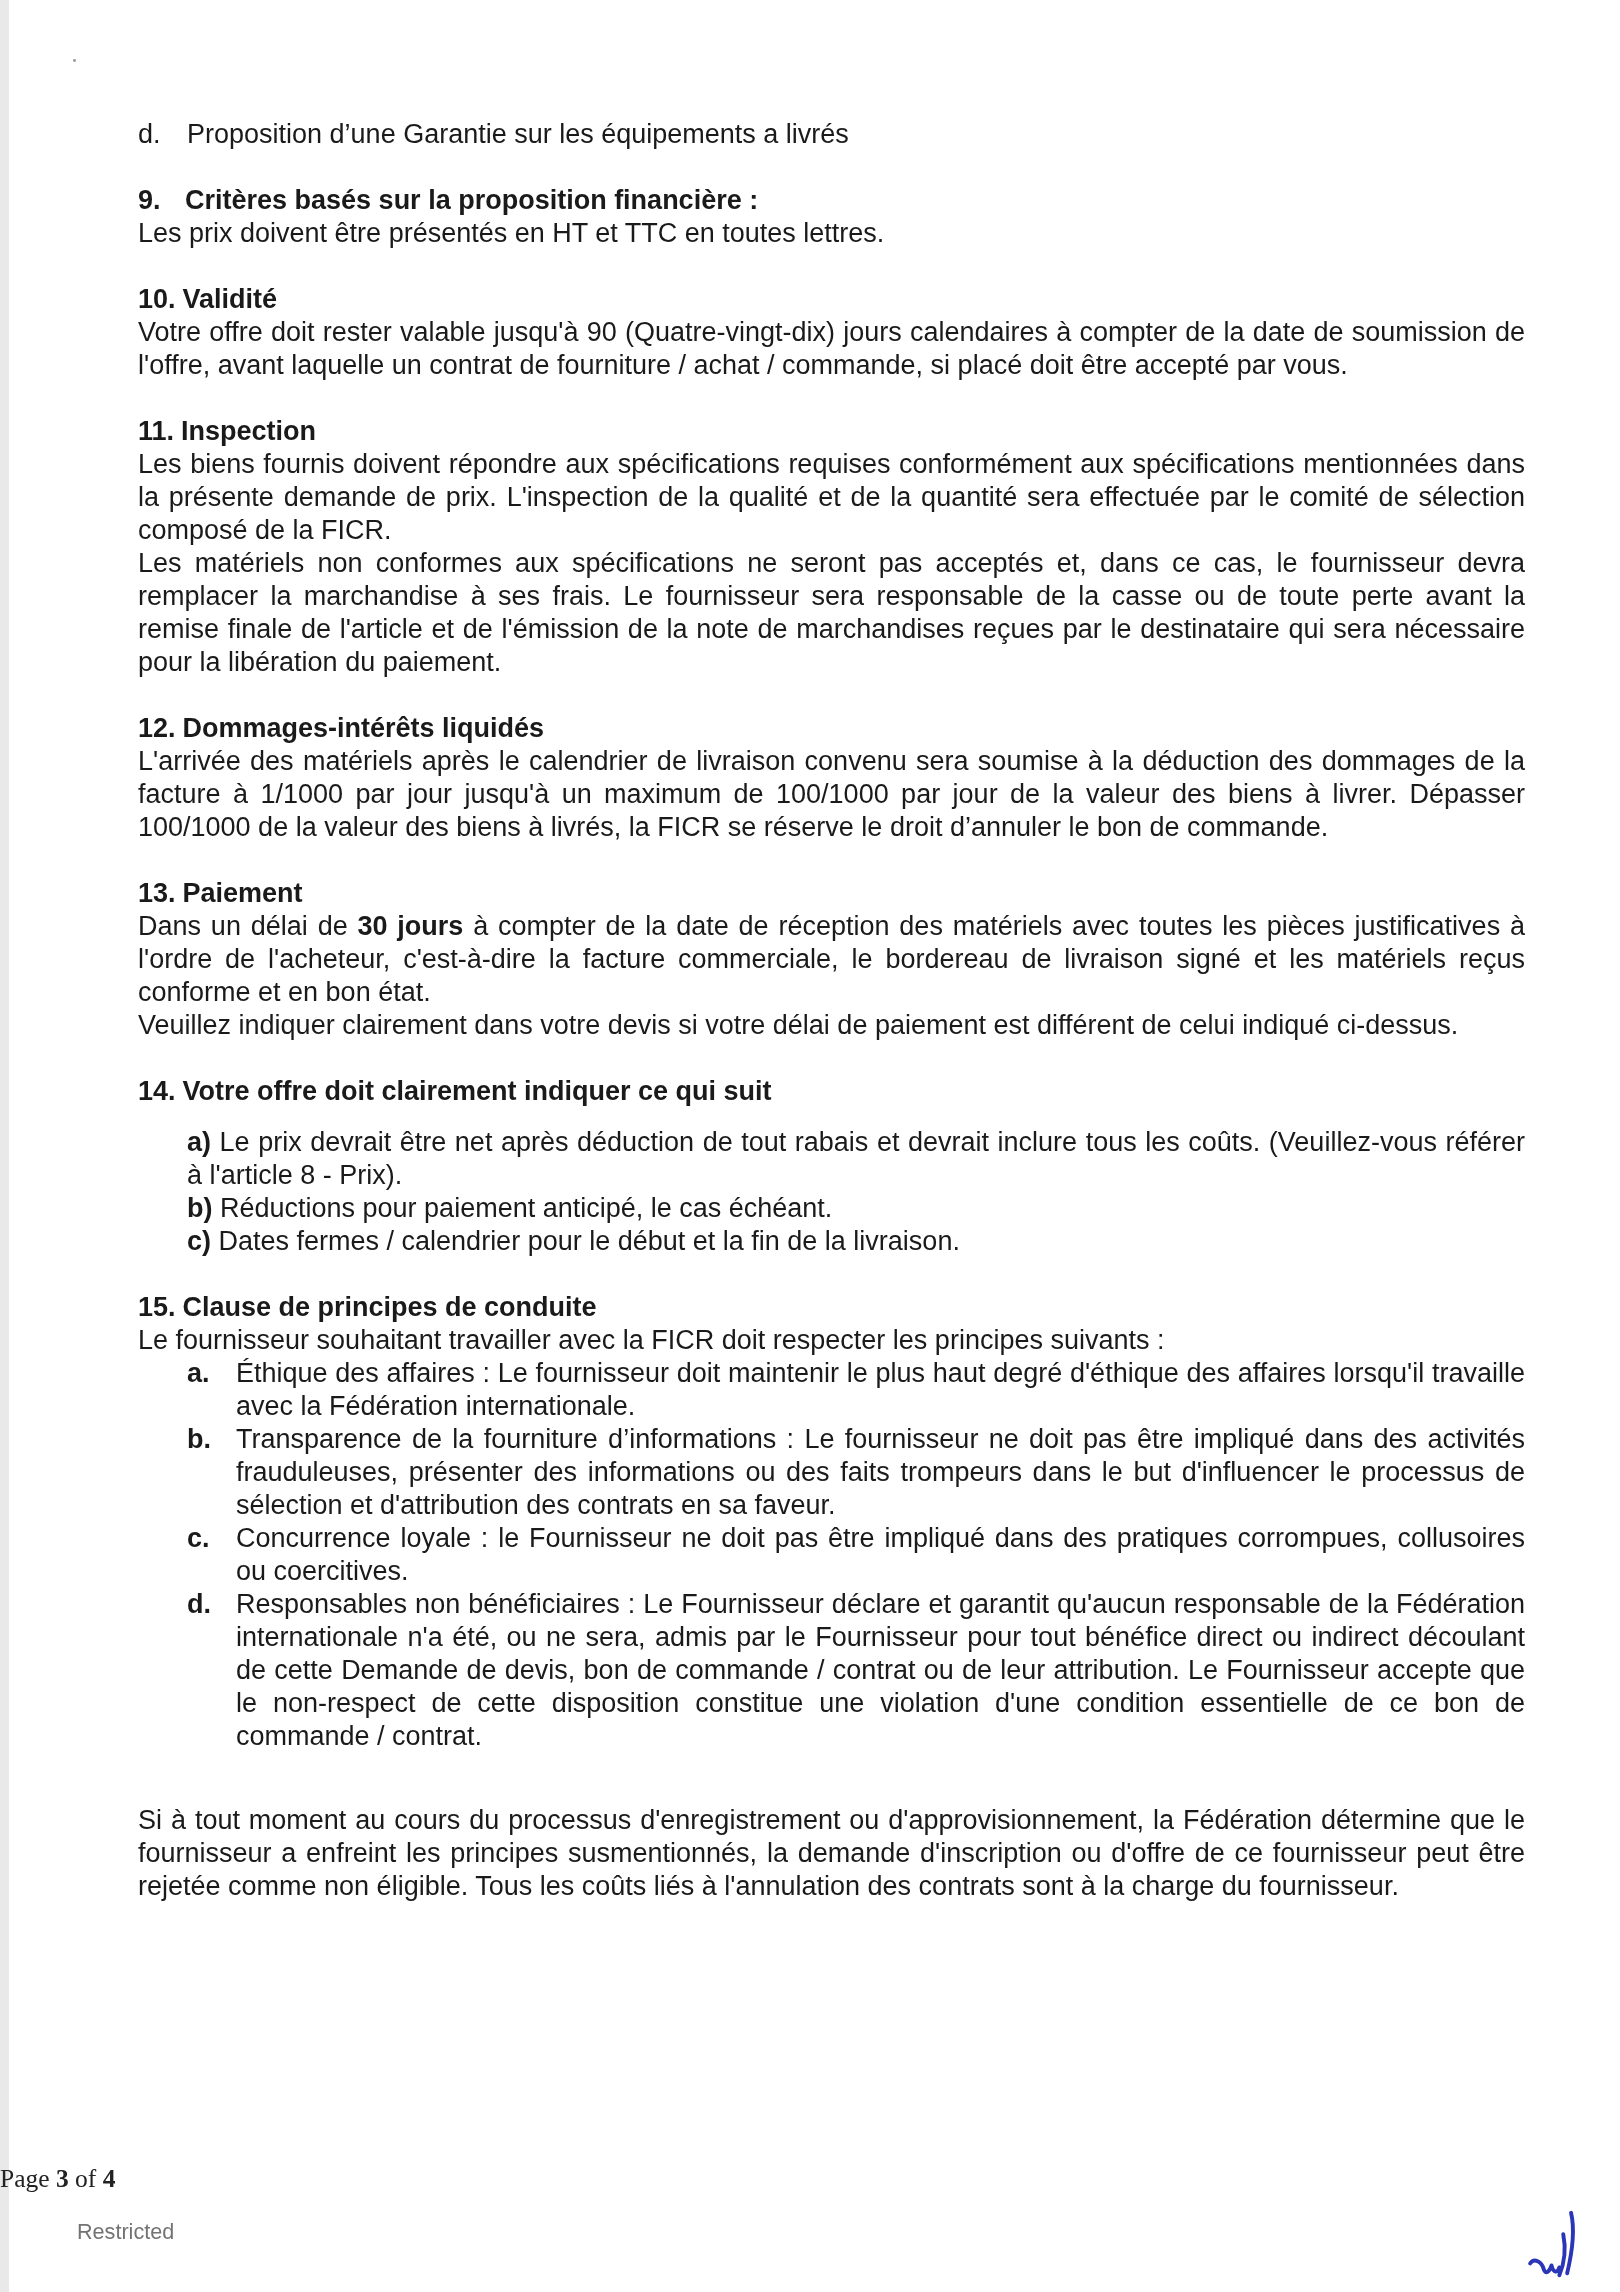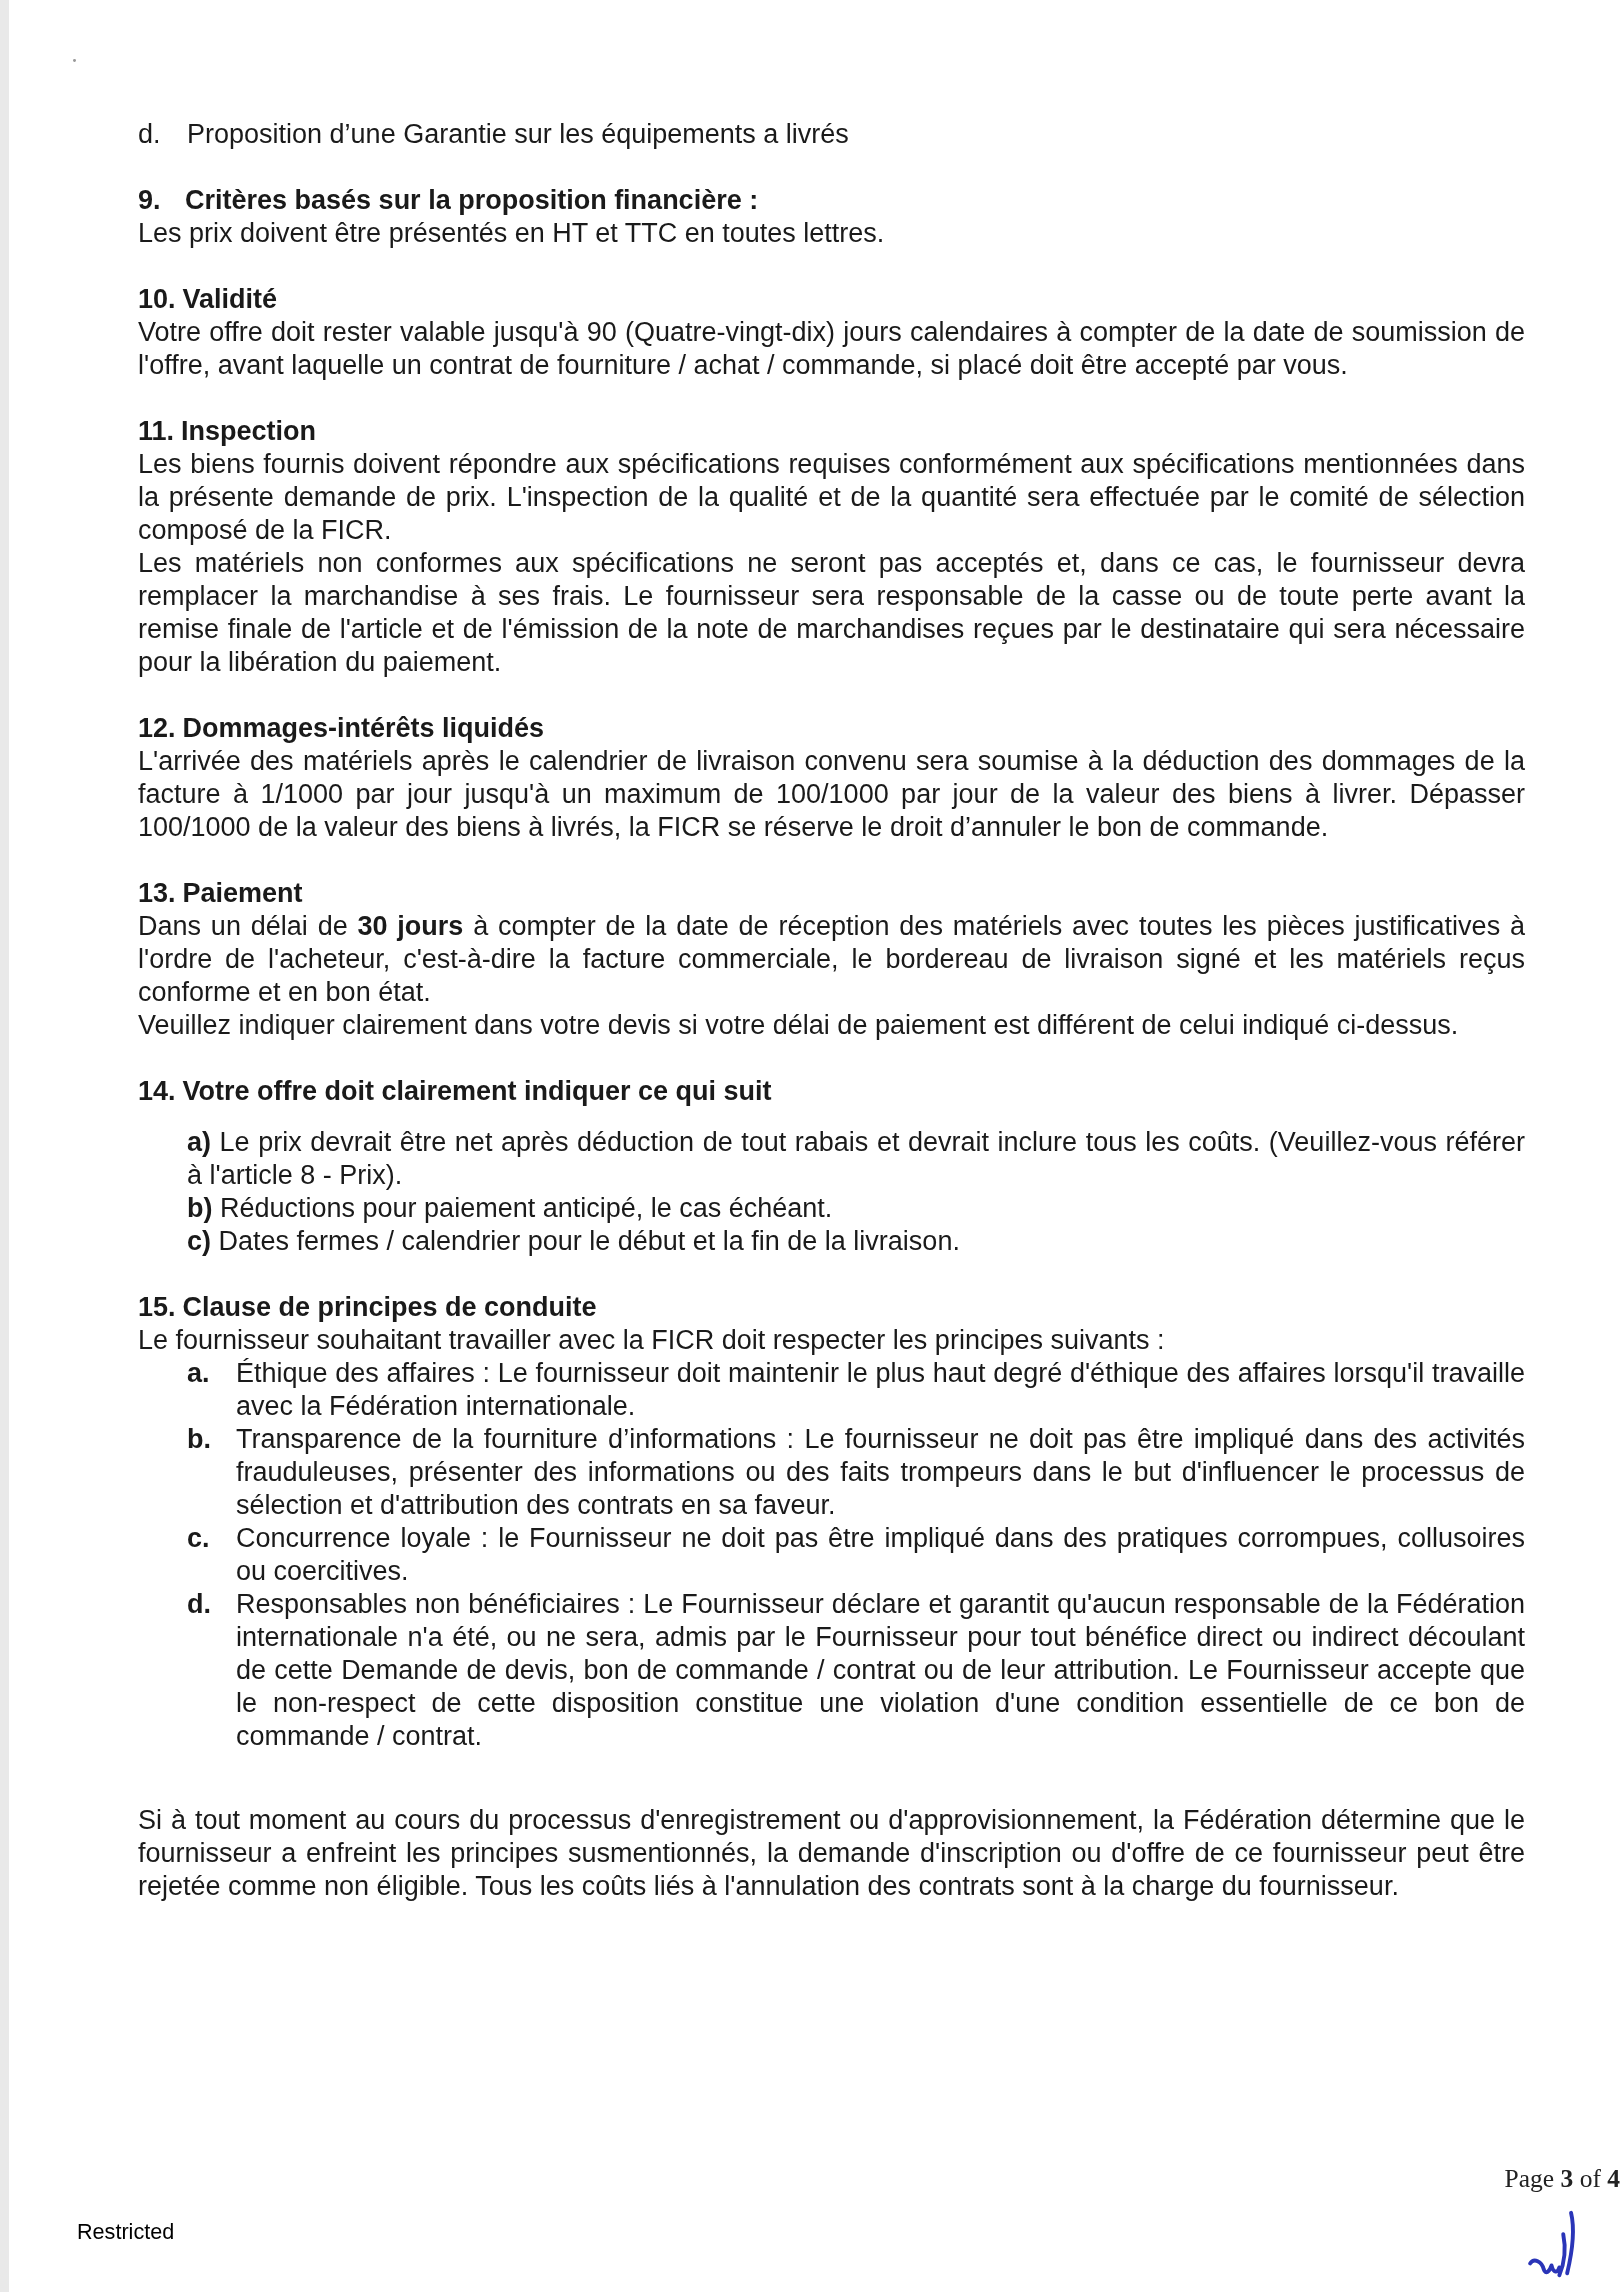--- a/index.html
+++ b/index.html
@@ -51,32 +51,32 @@
     position: absolute; left: 49px; top: 0; font-weight: bold;
   }
   .list15 li .term { font-weight: normal; }
 
   .closing { margin-top: 51px; }
 
   .footer-page {
     position: absolute;
     top: 2164px;
     left: 0; width: 1620px;
-    text-align: right;
+    text-align: left;
     font-family: "Liberation Serif", serif;
     font-size: 25.5px;
     color: #222;
   }
   .footer-page b { font-weight: bold; }
   .restricted {
     position: absolute;
     left: 77px; top: 2219px;
     font-family: "Liberation Sans", sans-serif;
     font-size: 21.6px;
-    color: #000000;
+    color: #737373;
   }
   .signature {
     position: absolute;
     left: 1524px; top: 2205px;
     width: 59px; height: 78px;
   }
   .dot { position:absolute; left: 73px; top: 59px; width: 2.9px; height: 2.9px; background:#999; border-radius: 50%; }
 </style>
 </head>
 <body>

